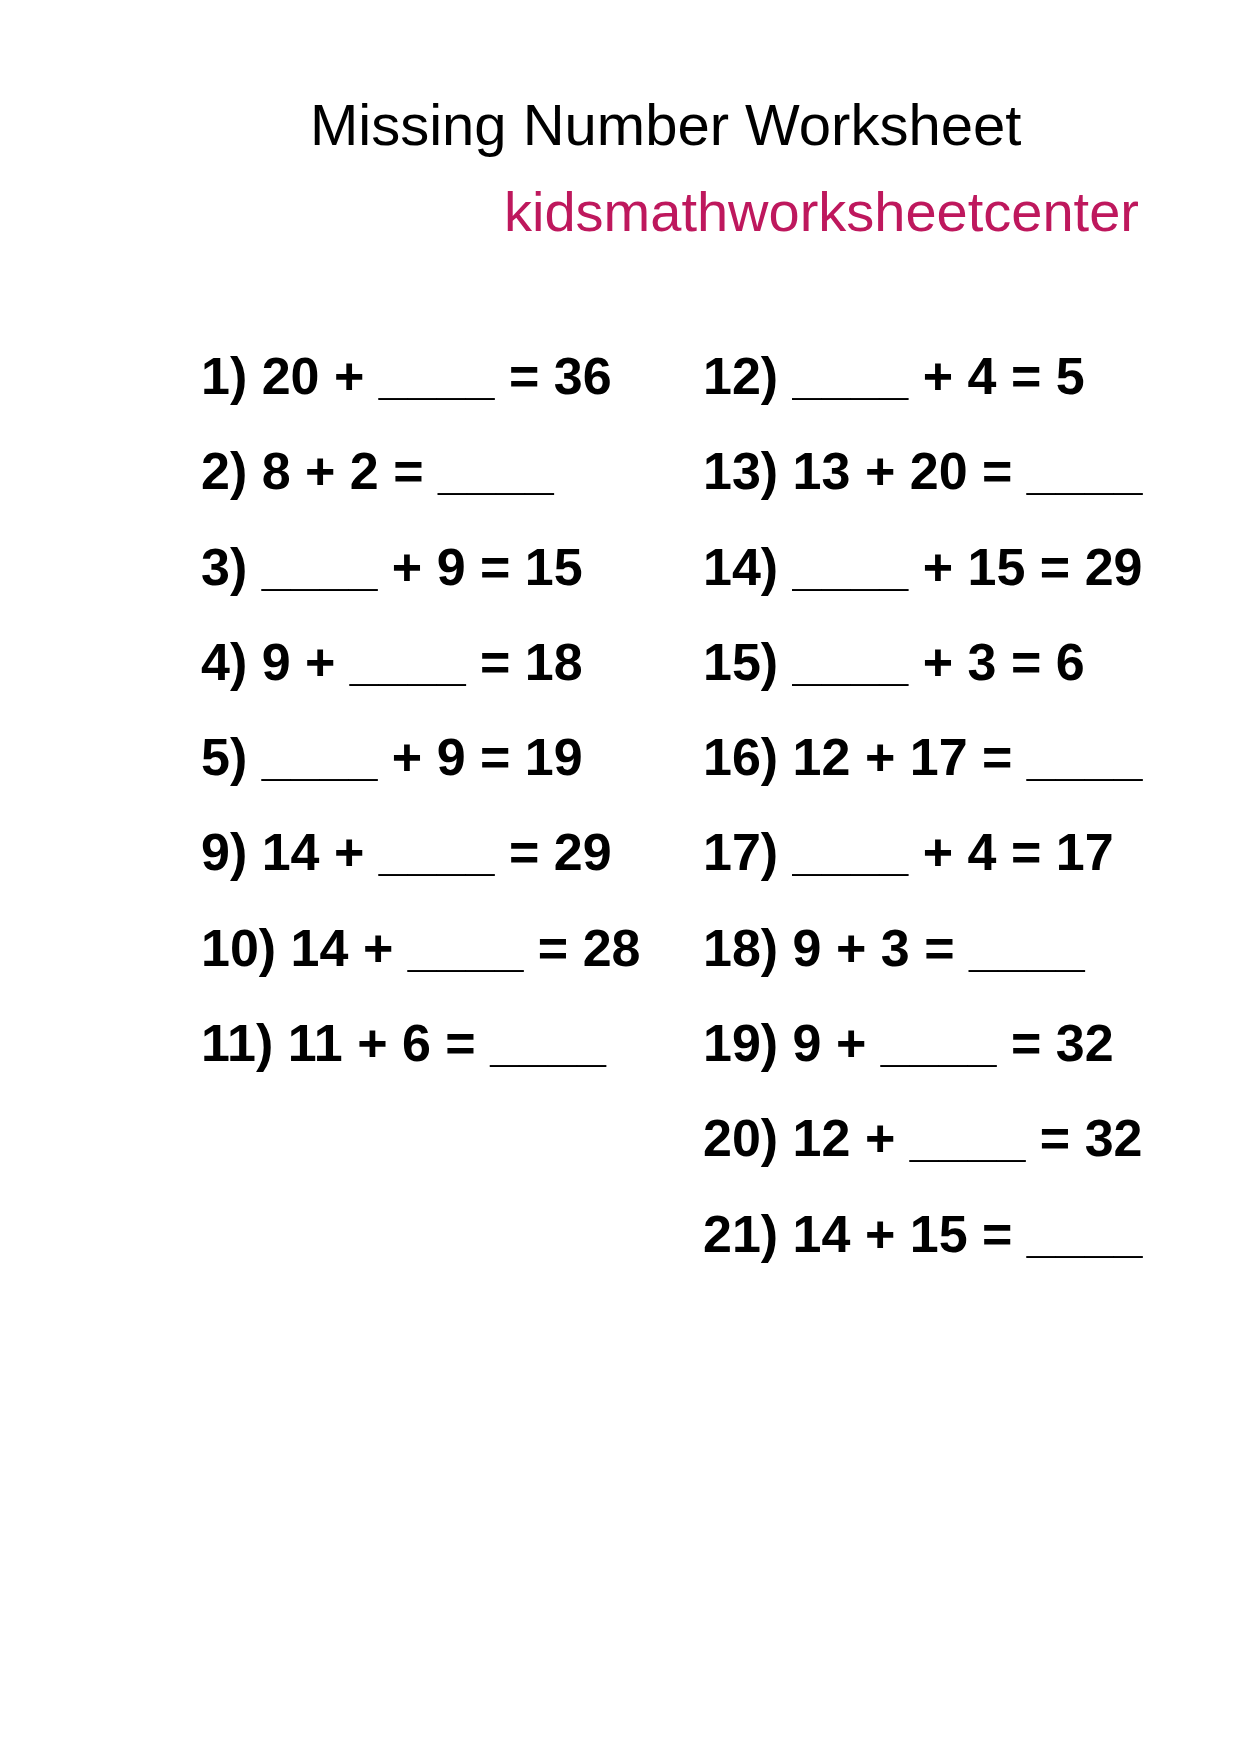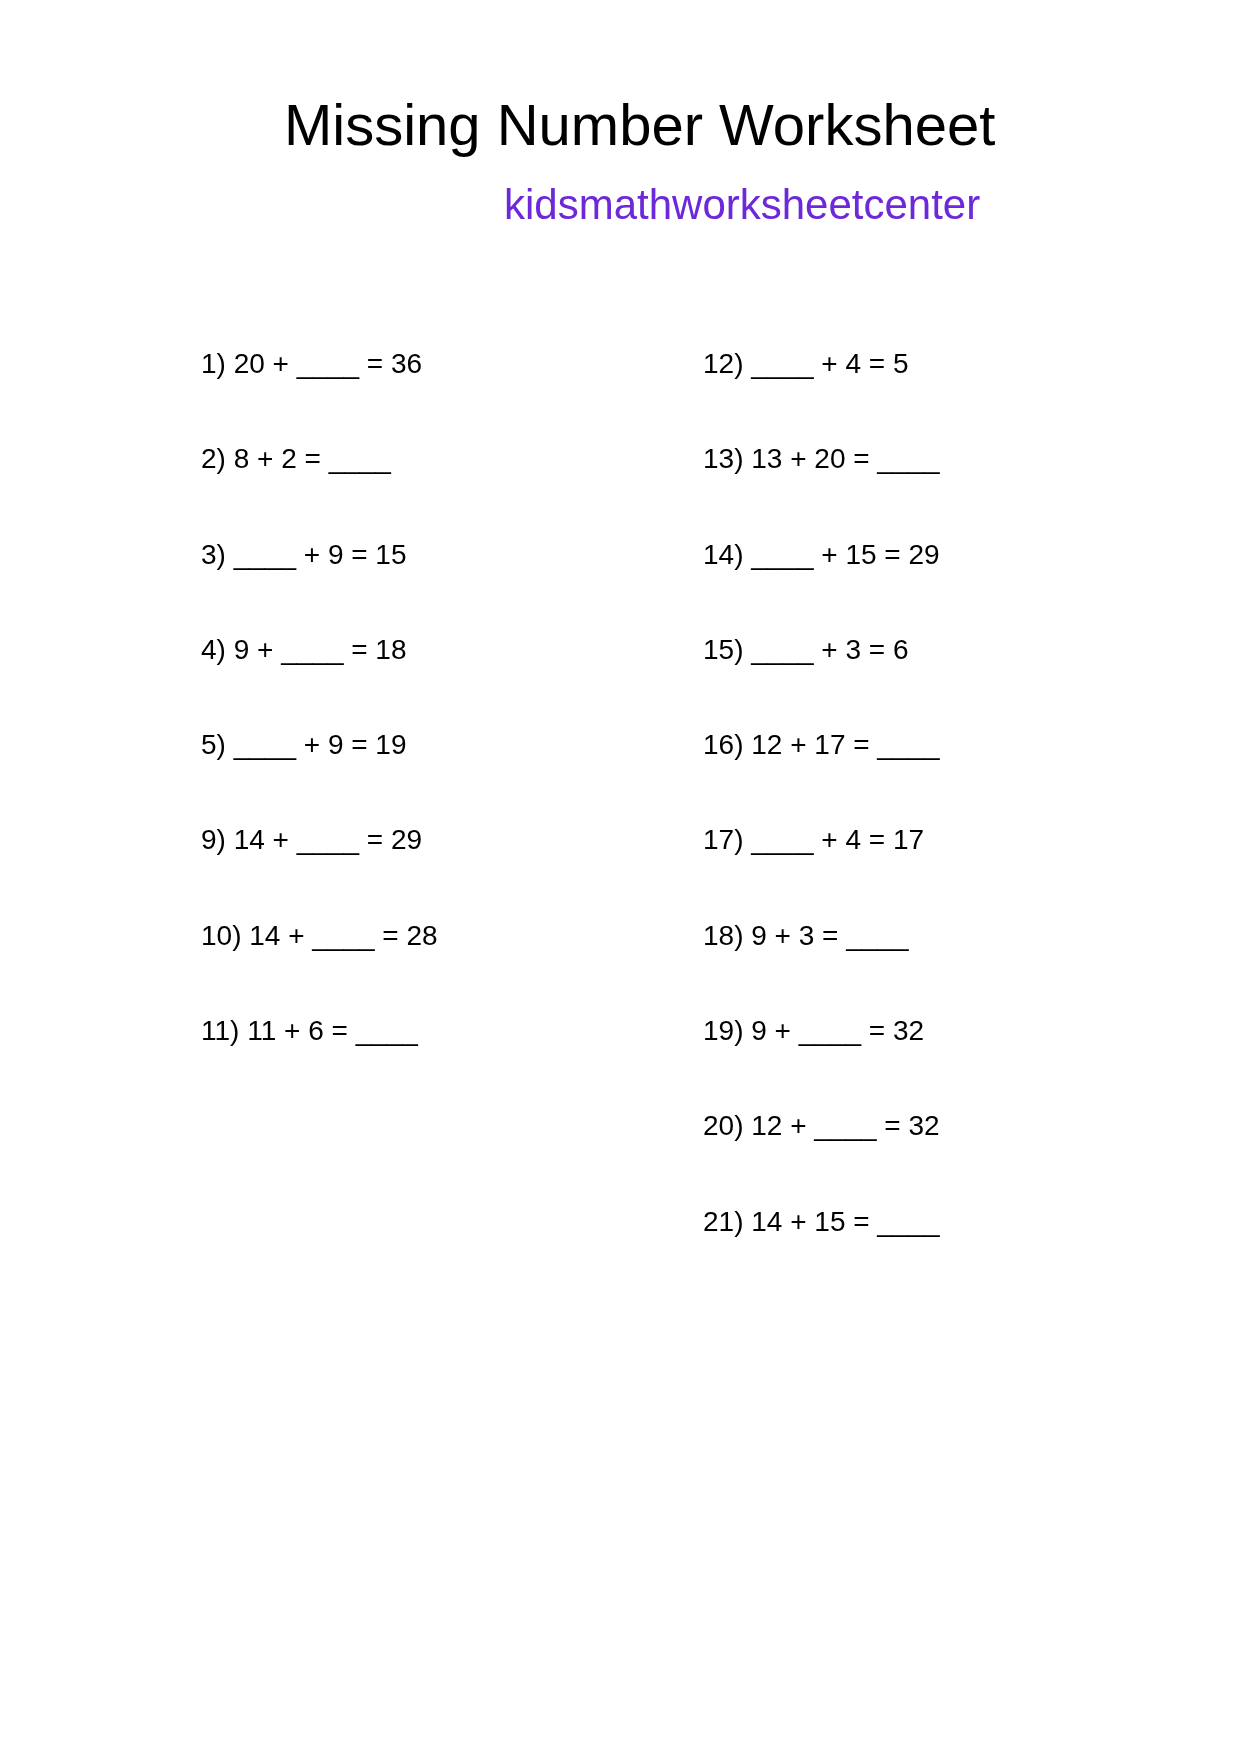--- a/index.html
+++ b/index.html
@@ -1,23 +1,23 @@
 <!DOCTYPE html>
 <html><head>
 <meta charset="utf-8">
 <style>
   html, body { margin:0; padding:0; background:#ffffff; }
   body { width:1240px; height:1754px; position:relative; overflow:hidden;
          font-family:"Liberation Sans", sans-serif; color:#000; }
-  .title { position:absolute; left:284px; top:96px; font-size:58px; line-height:1; white-space:nowrap; }
-  .subtitle { position:absolute; left:504px; top:184px; font-size:42px; line-height:1; color:#6d28d9; white-space:nowrap; }
+  .title { position:absolute; left:310px; top:96px; font-size:58px; line-height:1; white-space:nowrap; }
+  .subtitle { position:absolute; left:504px; top:184px; font-size:56px; line-height:1; color:#be185d; white-space:nowrap; }
   .col { position:absolute; top:350px; }
   .col.left { left:201px; }
   .col.right { left:703px; }
-  .problem { height:95.3px; font-size:28px; line-height:1; white-space:nowrap; }
+  .problem { height:95.3px; font-size:52px; line-height:1; white-space:nowrap;font-weight:bold; }
 </style>
 </head>
 <body>
 
 <div class="title">Missing Number Worksheet</div>
 <div class="subtitle">kidsmathworksheetcenter</div>
 
 <div class="col left">
   <div class="problem">1) 20 + ____ = 36</div>
   <div class="problem">2) 8 + 2 = ____</div>

